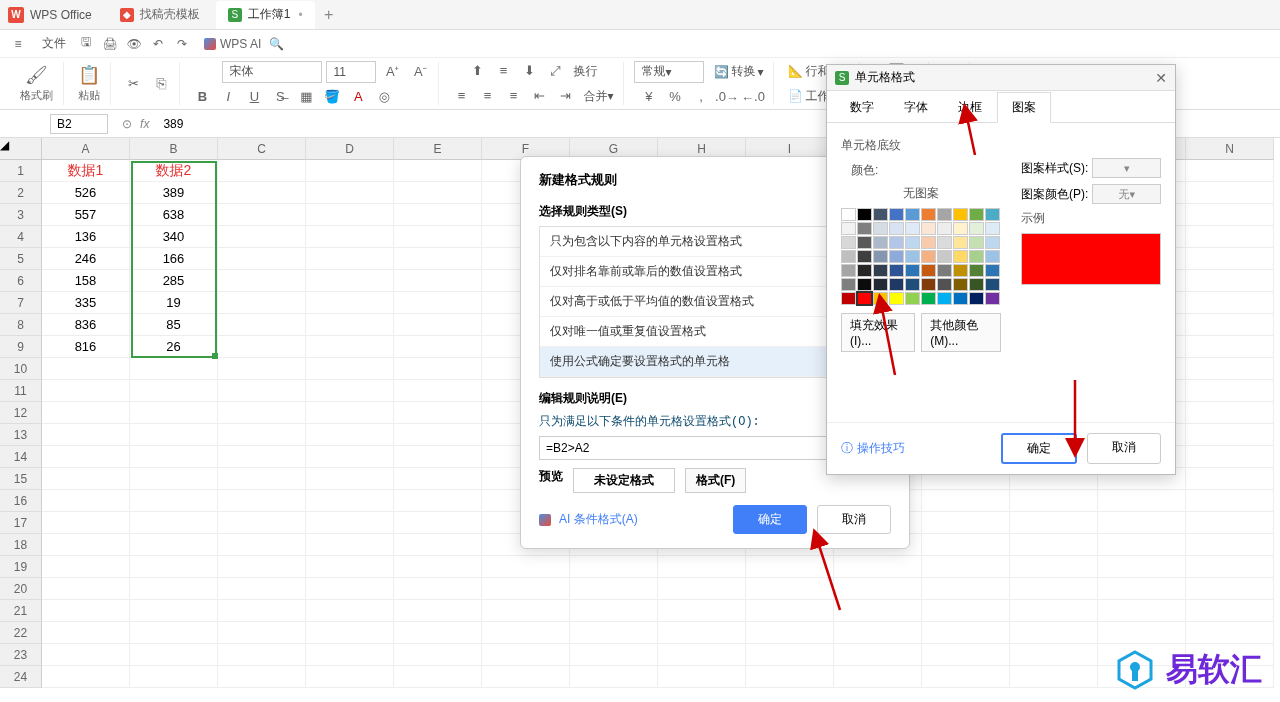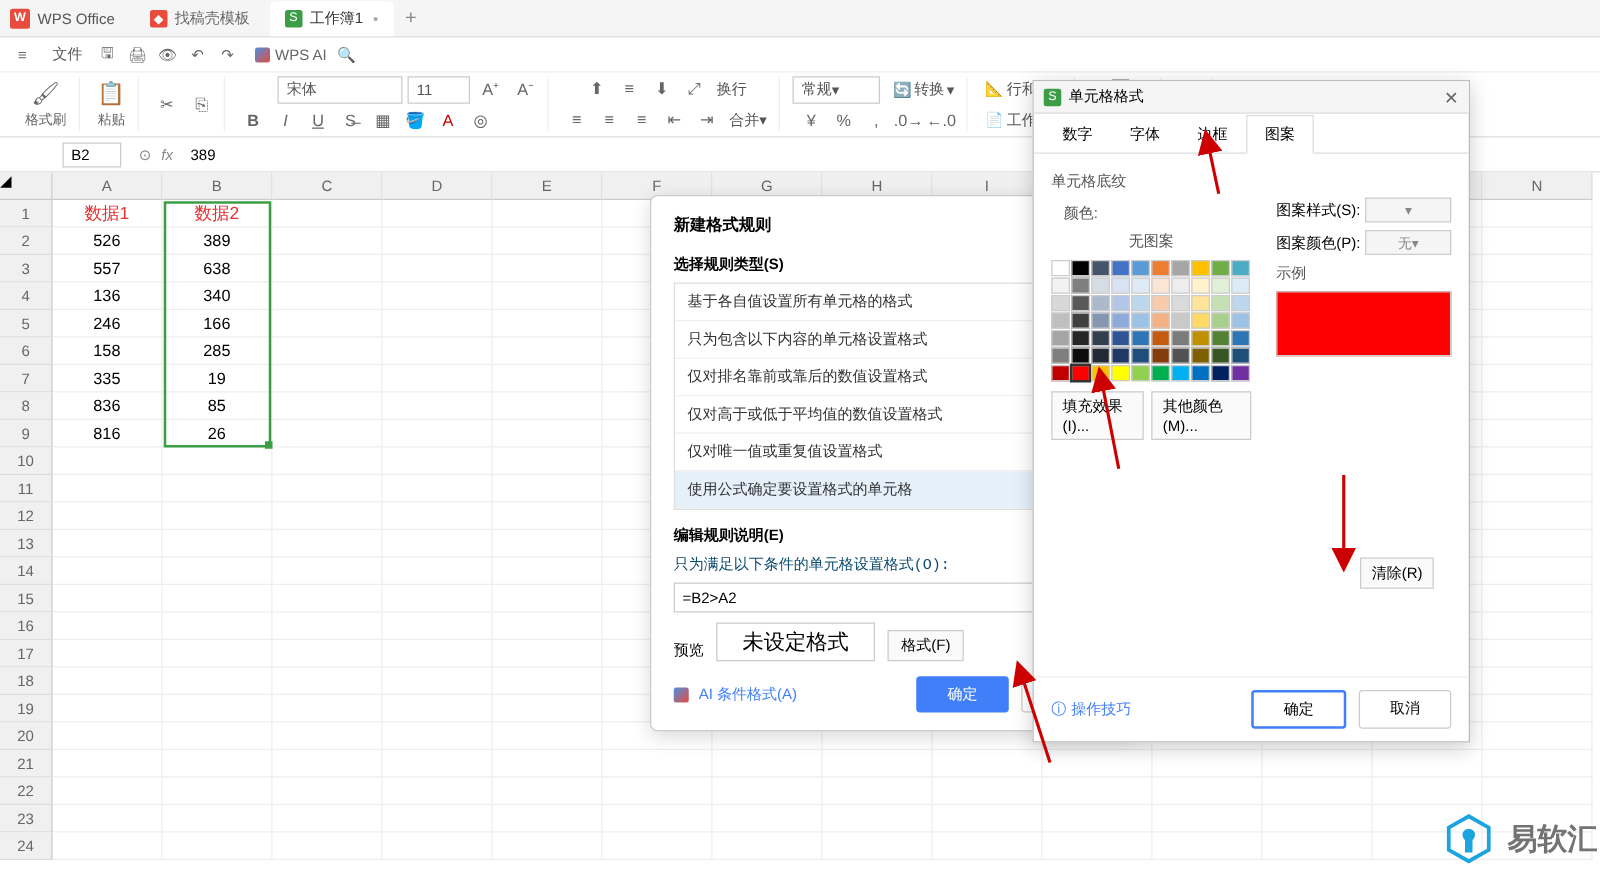--- a/index.html
+++ b/index.html
@@ -29,21 +29,21 @@
 .rbtn { width: 24px; height: 20px; display:flex;align-items:center;justify-content:center;color:#666;cursor:pointer;font-size:13px; }
 .rbtn-l { display:flex;flex-direction:column;align-items:center;padding:2px 4px;cursor:pointer;color:#666;font-size:11px; }
 .rbtn-l .ico { font-size: 18px; margin-bottom: 2px; }
 .rsel { border:1px solid #ccc;padding:2px 6px;font-size:12px;color:#555;background:#fff;height:22px;display:flex;align-items:center; }
 .rsel.w { width:100px; }
 .rsel.n { width:50px; }
 .dd { display:flex;align-items:center;cursor:pointer;font-size:12px;color:#555;padding:2px 4px;gap:2px; }
 
 
 .fbar { height: 28px; display: flex; align-items: center; border-bottom: 1px solid #ddd; padding: 0; }
-.namebox { width: 47px; border:1px solid #ccc; margin: 2px 8px 2px 50px; padding: 2px 6px; font-size: 12px; background:#fff; }
+.namebox { width: 58px; border:1px solid #ccc; margin: 2px 8px 2px 50px; padding: 2px 6px; font-size: 12px; background:#fff; }
 .fx-icons { display:flex;align-items:center;gap:8px;color:#888; padding:0 6px; }
 .finput { flex:1; padding:2px 8px; font-size:12px; }
 
 
 .grid-wrap { position: relative; height: calc(100% - 138px); overflow: hidden; }
 .corner { position:absolute;left:0;top:0;width:42px;height:22px;background:#f0f0f0;border-right:1px solid #ccc;border-bottom:1px solid #ccc;z-index:3; }
 .colhead { position:absolute;left:42px;top:0;height:22px;display:flex;z-index:2; }
 .ch { width:88px;height:22px;background:#f0f0f0;border-right:1px solid #ddd;border-bottom:1px solid #ccc;display:flex;align-items:center;justify-content:center;font-size:12px;color:#666; }
 .rowhead { position:absolute;left:0;top:22px;width:42px;z-index:2; }
 .rh { height:22px;background:#f0f0f0;border-right:1px solid #ccc;border-bottom:1px solid #ddd;display:flex;align-items:center;justify-content:center;font-size:12px;color:#666; }
@@ -56,22 +56,22 @@
 
 
 .dlg1 { position:absolute; left:520px; top:156px; width:390px; background:#fff; border:1px solid #ccc; border-radius:6px; box-shadow:0 4px 16px rgba(0,0,0,0.15); z-index:10; padding: 14px 18px; }
 .dlg1 h3 { font-size:13px; font-weight:bold; margin-bottom:14px; }
 .sect-title { font-size:12px; font-weight:bold; margin:8px 0 6px; }
 .rule-list { border:1px solid #ddd; }
 .rule-item { padding:6px 10px; font-size:12px; color:#333; cursor:pointer; border-bottom:1px solid #f0f0f0; }
 .rule-item.sel { background:#e6f0fb; }
 .desc { font-size:12px; color:#0c4a6e; margin:6px 0;font-family:Liberation Mono, monospace; }
 .formula-in { border:1px solid #ccc; padding:4px 6px; font-size:12px; width:100%; margin-bottom:8px; }
-.preview-row { display:flex; align-items:flex-end; gap:10px; margin-bottom:12px; font-size:12px; }
-.pv-box { border:1px solid #ccc; padding:3px 20px; font-size:17px; }
+.preview-row { display:flex; align-items:flex-start; gap:10px; margin-bottom:12px; font-size:12px;font-weight:bold; }
+.pv-box { border:1px solid #ccc; padding:3px 20px; font-size:12px; }
 .fmt-btn { border:1px solid #ccc; padding:3px 10px; font-size:12px; cursor:pointer; background:#fafafa; }
 .dlg-foot { display:flex; justify-content:space-between; align-items:center; margin-top:10px; }
 .ai-link { color:#417ff9; font-size:12px; display:flex;align-items:center;gap:4px;cursor:pointer; }
 .btns { display:flex; gap:10px; }
 .btn { padding:5px 24px; border:1px solid #ccc; border-radius:3px; font-size:12px; cursor:pointer; background:#fff; }
 .btn.pri { background:#417ff9; color:#fff; border-color:#417ff9; }
 
 
 .dlg2 { position:absolute; left:826px; top:64px; width:350px; background:#fff; border:1px solid #bbb; box-shadow:0 4px 16px rgba(0,0,0,0.2); z-index:20; }
 .dlg2-title { height:26px; display:flex; align-items:center; padding:0 8px; background:#f5f5f5; border-bottom:1px solid #ddd; font-size:12px; }
@@ -96,21 +96,21 @@
 .sbtn { border:1px solid #ccc; padding:3px 8px; font-size:12px; cursor:pointer; background:#fafafa; }
 .dlg2-foot { display:flex; justify-content:space-between; align-items:center; padding:10px 14px; border-top:1px solid #eee; margin-top:60px; }
 .tips { color:#417ff9; font-size:12px; display:flex;align-items:center;gap:4px;cursor:pointer; }
 .ok-btn { border:2px solid #417ff9; }
 .clear-wrap { display:flex; justify-content:flex-end; padding:4px 14px 0; }
 
 
 .arrow { position:absolute; z-index:30; pointer-events:none; }
 
 
-.watermark { position:absolute; right:2px; bottom:10px; display:flex; align-items:center; gap:10px; font-size:24px; font-weight:bold; color:#737373; z-index:50; }
+.watermark { position:absolute; right:18px; bottom:10px; display:flex; align-items:center; gap:10px; font-size:32px; font-weight:bold; color:#6d28d9; z-index:50; }
 .wm-ico { width:42px; height:42px; position:relative; }
 .wm-ico svg { width:100%; height:100%; }
 </style>
 </head>
 <body>
 
 <div class="titlebar">
   <div class="app-icon">W</div>
   <span style="font-size:12px;color:#555;margin-right:16px;">WPS Office</span>
   <div id="tabs" style="display:flex;">
@@ -668,21 +668,20 @@
     </div>
   <div class="selection" style="left:131px;top:23px;width:86px;height:197px;">
     <div class="sel-handle"></div>
   </div>
 </div>
 
 <div class="dlg1">
   <h3>新建格式规则</h3>
   <div class="sect-title">选择规则类型(S)</div>
   <div class="rule-list" id="rulelist">
-      <div class="rule-item">基于各自值设置所有单元格的格式</div>
       <div class="rule-item">只为包含以下内容的单元格设置格式</div>
       <div class="rule-item">仅对排名靠前或靠后的数值设置格式</div>
       <div class="rule-item">仅对高于或低于平均值的数值设置格式</div>
       <div class="rule-item">仅对唯一值或重复值设置格式</div>
       <div class="rule-item sel">使用公式确定要设置格式的单元格</div>
     </div>
   <div class="sect-title" style="margin-top:12px;">编辑规则说明(E)</div>
   <div class="desc">只为满足以下条件的单元格设置格式(O):</div>
   <input class="formula-in" value="=B2&gt;A2" style="">
   <div class="preview-row">
@@ -803,23 +802,20 @@
             <div class="sel-box">▾</div>
           </div>
         <div class="sel-row">
             <span>图案颜色(P):</span>
             <div class="sel-box"><span>无</span> ▾</div>
           </div>
         <div class="lbl">示例</div>
         <div class="sample" id="sample" style="background: rgb(255, 0, 0);"></div>
       </div>
     </div>
-    <div class="clear-wrap" style="margin-top:90px;">
-      <div class="sbtn">清除(R)</div>
-    </div>
   </div>
   <div class="dlg2-foot">
     <div class="tips">ⓘ <span>操作技巧</span></div>
     <div class="btns">
       <div class="btn ok-btn">确定</div>
       <div class="btn">取消</div>
     </div>
   </div>
 </div>
 

